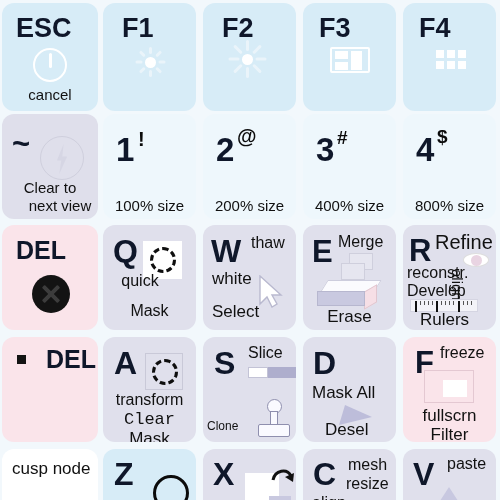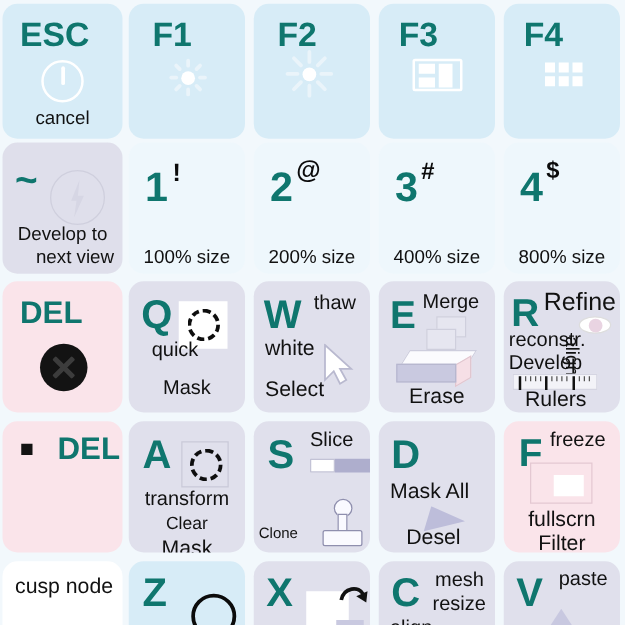--- a/index.html
+++ b/index.html
@@ -21,21 +21,21 @@
   .t-blue   {background:#d7ecf7;}
   .t-paleblue{background:#eef7fc;}
   .t-lav    {background:#dfdfeb;}
   .t-lav2   {background:#e0e0ec;}
   .t-pink   {background:#fae4ea;}
   .t-white  {background:#ffffff;}
 
   .glyph{
     position:absolute;
     font-weight:bold;
-    color:#0f766e;
+    color:#0f172a;
     line-height:1;
   }
   .lbl{
     position:absolute;
     color:#111;
     line-height:1.04;
     white-space:nowrap;
   }
   .lbl.ctr{text-align:center;}
   .sup{
@@ -214,21 +214,21 @@
         <s style="left:11px;top:11px;"></s>
         <s style="left:22px;top:11px;"></s>
     </span>
   </div>
 
   <div class="key t-lav" style="left:2px;top:114px;width:96px;height:105px;">
     <span class="glyph" style="left:10px;top:14px;font-size:31px;">~</span>
     <span class="ic bolt-circle" style="left:38px;top:22px;">
         <span class="bolt"></span>
       </span>
-    <span class="lbl ctr" style="left:0;top:66px;width:96px;font-size:15px;">Develop to</span>
+    <span class="lbl ctr" style="left:0;top:66px;width:96px;font-size:15px;">Clear to</span>
     <span class="lbl ctr" style="left:0;top:84px;width:116px;font-size:15px;">next view</span>
   </div>
 
   <div class="key t-paleblue" style="left:103px;top:114px;width:93px;height:105px;">
     <span class="glyph" style="left:13px;top:19px;font-size:33px;">1</span>
     <span class="sup" style="left:35px;top:15px;font-size:20px;">!</span>
     <span class="lbl ctr" style="left:0;top:84px;width:93px;font-size:15px;">100% size</span>
   </div>
 
   <div class="key t-paleblue" style="left:203px;top:114px;width:93px;height:105px;">
@@ -325,21 +325,21 @@
     <span class="ic" style="left:15px;top:18px;width:9px;height:9px;background:#131313;"></span>
     <span class="glyph" style="left:44px;top:10px;font-size:25px;">DEL</span>
   </div>
 
   <div class="key t-lav2" style="left:103px;top:337px;width:93px;height:105px;">
     <span class="glyph" style="left:11px;top:10px;font-size:32px;">A</span>
     <span class="ic framebox" style="left:42px;top:16px;width:38px;height:37px;">
       <span class="ic dashc2" style="left:6px;top:5px;width:26px;height:26px;"></span>
     </span>
     <span class="lbl ctr" style="left:0;top:55px;width:93px;font-size:16px;">transform</span>
-    <span class="lbl ctr" style="left:0;top:74px;width:93px;font-size:14px;">Clear</span>
+    <span class="lbl ctr" style="left:0;top:74px;width:93px;font-size:17px;font-family:Liberation Mono, monospace;">Clear</span>
     <span class="lbl ctr" style="left:0;top:93px;width:93px;font-size:17px;">Mask</span>
   </div>
 
   <div class="key t-lav2" style="left:203px;top:337px;width:93px;height:105px;">
     <span class="glyph" style="left:11px;top:10px;font-size:32px;">S</span>
     <span class="lbl" style="left:45px;top:8px;font-size:16px;">Slice</span>
     <span class="ic slider" style="left:45px;top:30px;">
         <u></u>
       </span>
     <span class="ic stamp" style="left:55px;top:62px;">

